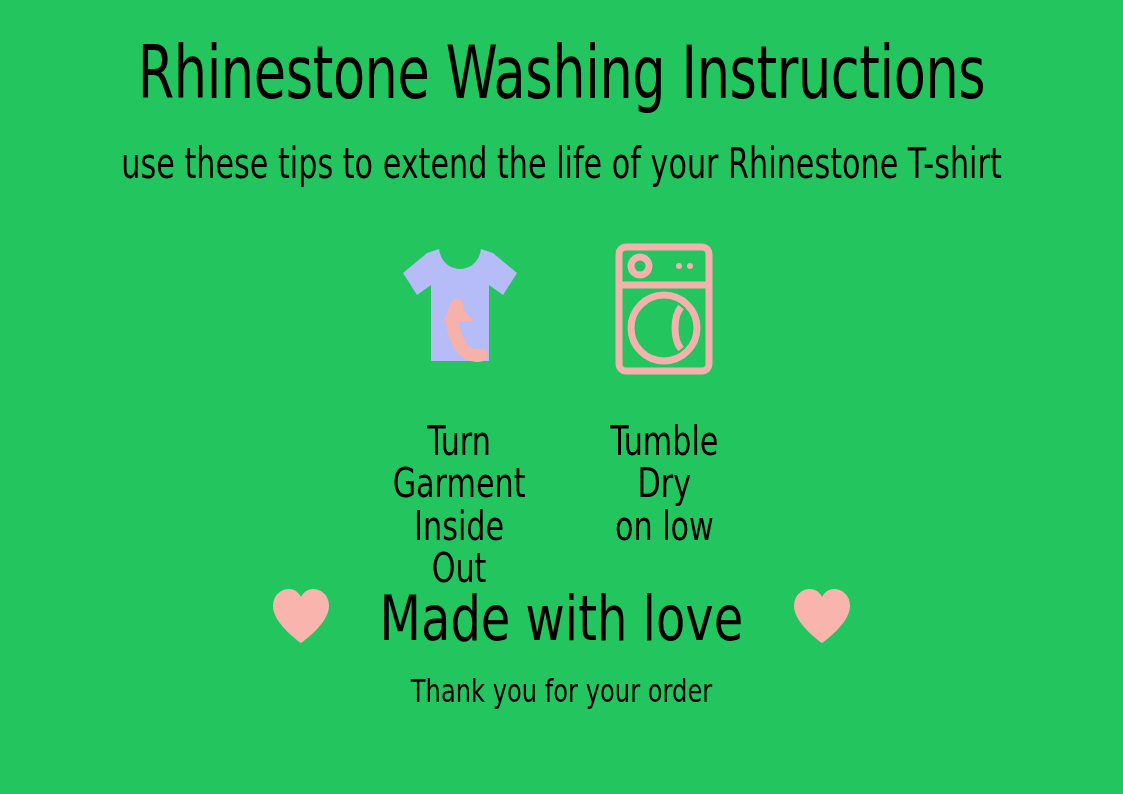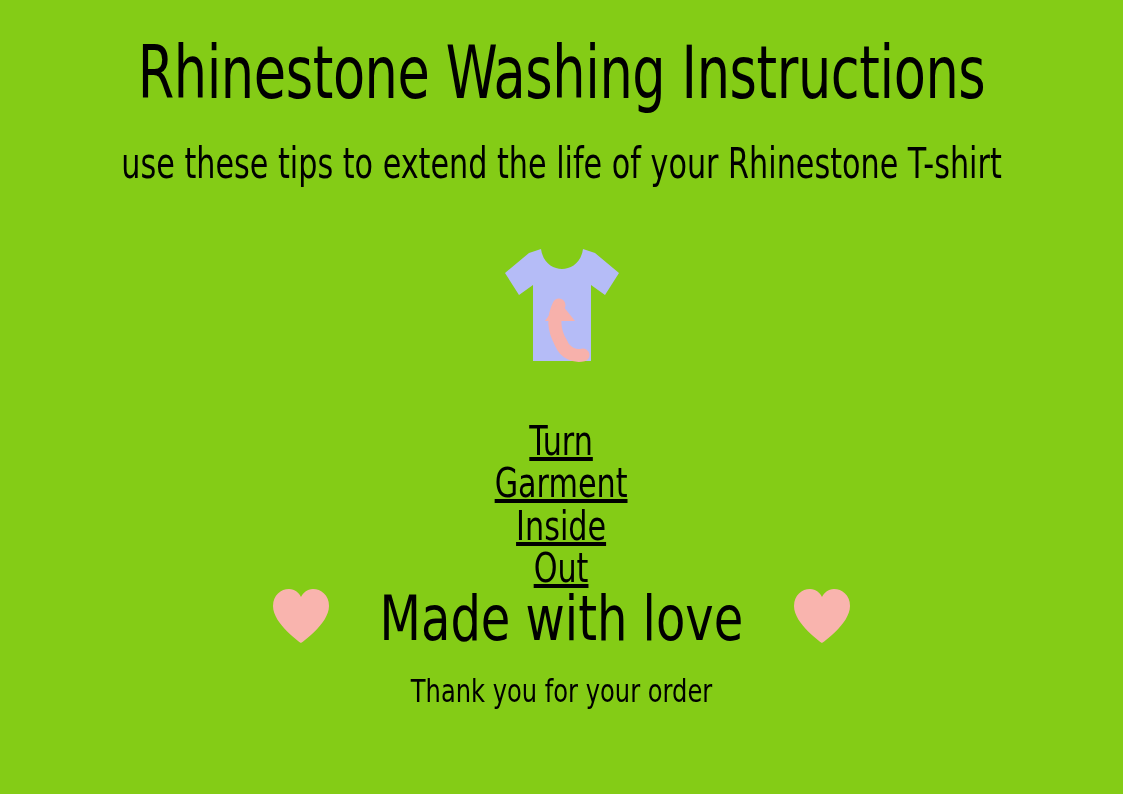--- a/index.html
+++ b/index.html
@@ -7,21 +7,21 @@
     padding: 0;
     background: #ffffff;
   }
   body {
     font-family: "DejaVu Sans", sans-serif;
   }
   #card {
     position: relative;
     width: 1123px;
     height: 794px;
-    background: #84cc16;
+    background: #22c55e;
     overflow: hidden;
   }
 
   
   #title {
     position: absolute;
     top: 36px;
     left: 0;
     width: 1123px;
     text-align: center;
@@ -52,21 +52,20 @@
   
   #row {
     position: absolute;
     top: 228px;
     left: 0;
     width: 1123px;
     display: flex;
     flex-direction: row;
     align-items: flex-start;
     justify-content: center;
-    text-decoration: underline;
   }
   .care-item {
     width: 205px;
     display: flex;
     flex-direction: column;
     align-items: center;
   }
   .icon-slot {
     height: 160px;
     width: 150px;
@@ -142,20 +141,38 @@
         </svg>
       </div>
       <div class="care-label">Turn
 Garment
 Inside
 Out</div>
     </div>
 
 
 
+    <div class="care-item">
+      <div class="icon-slot">
+        <svg width="110" height="150" viewBox="0 0 110 150" aria-hidden="true">
+          <g fill="none" stroke="#F3B2AE" stroke-width="7">
+            <rect x="10" y="14" width="90" height="124" rx="7"></rect>
+            <line x1="10" y1="52" x2="100" y2="52"></line>
+            <circle cx="31" cy="33" r="9"></circle>
+            <circle cx="55" cy="95" r="33"></circle>
+            <path d="M72 74 C64 84 64 106 72 116"></path>
+          </g>
+          <circle cx="70" cy="33" r="3" fill="#F3B2AE"></circle>
+          <circle cx="81" cy="33" r="3" fill="#F3B2AE"></circle>
+        </svg>
+      </div>
+      <div class="care-label">Tumble
+Dry
+on low</div>
+    </div>
 
 
   </div>
 
   <div id="made-row">
     <span class="heart">
       <svg width="62" height="58" viewBox="0 0 62 58" aria-hidden="true">
         <path d="M31 55 C31 55 3 36 3 18 C3 7 11 1 19 1 C25 1 29 5 31 9 C33 5 37 1 43 1
                  C51 1 59 7 59 18 C59 36 31 55 31 55 Z" fill="#F9B4AE"></path>
       </svg>

